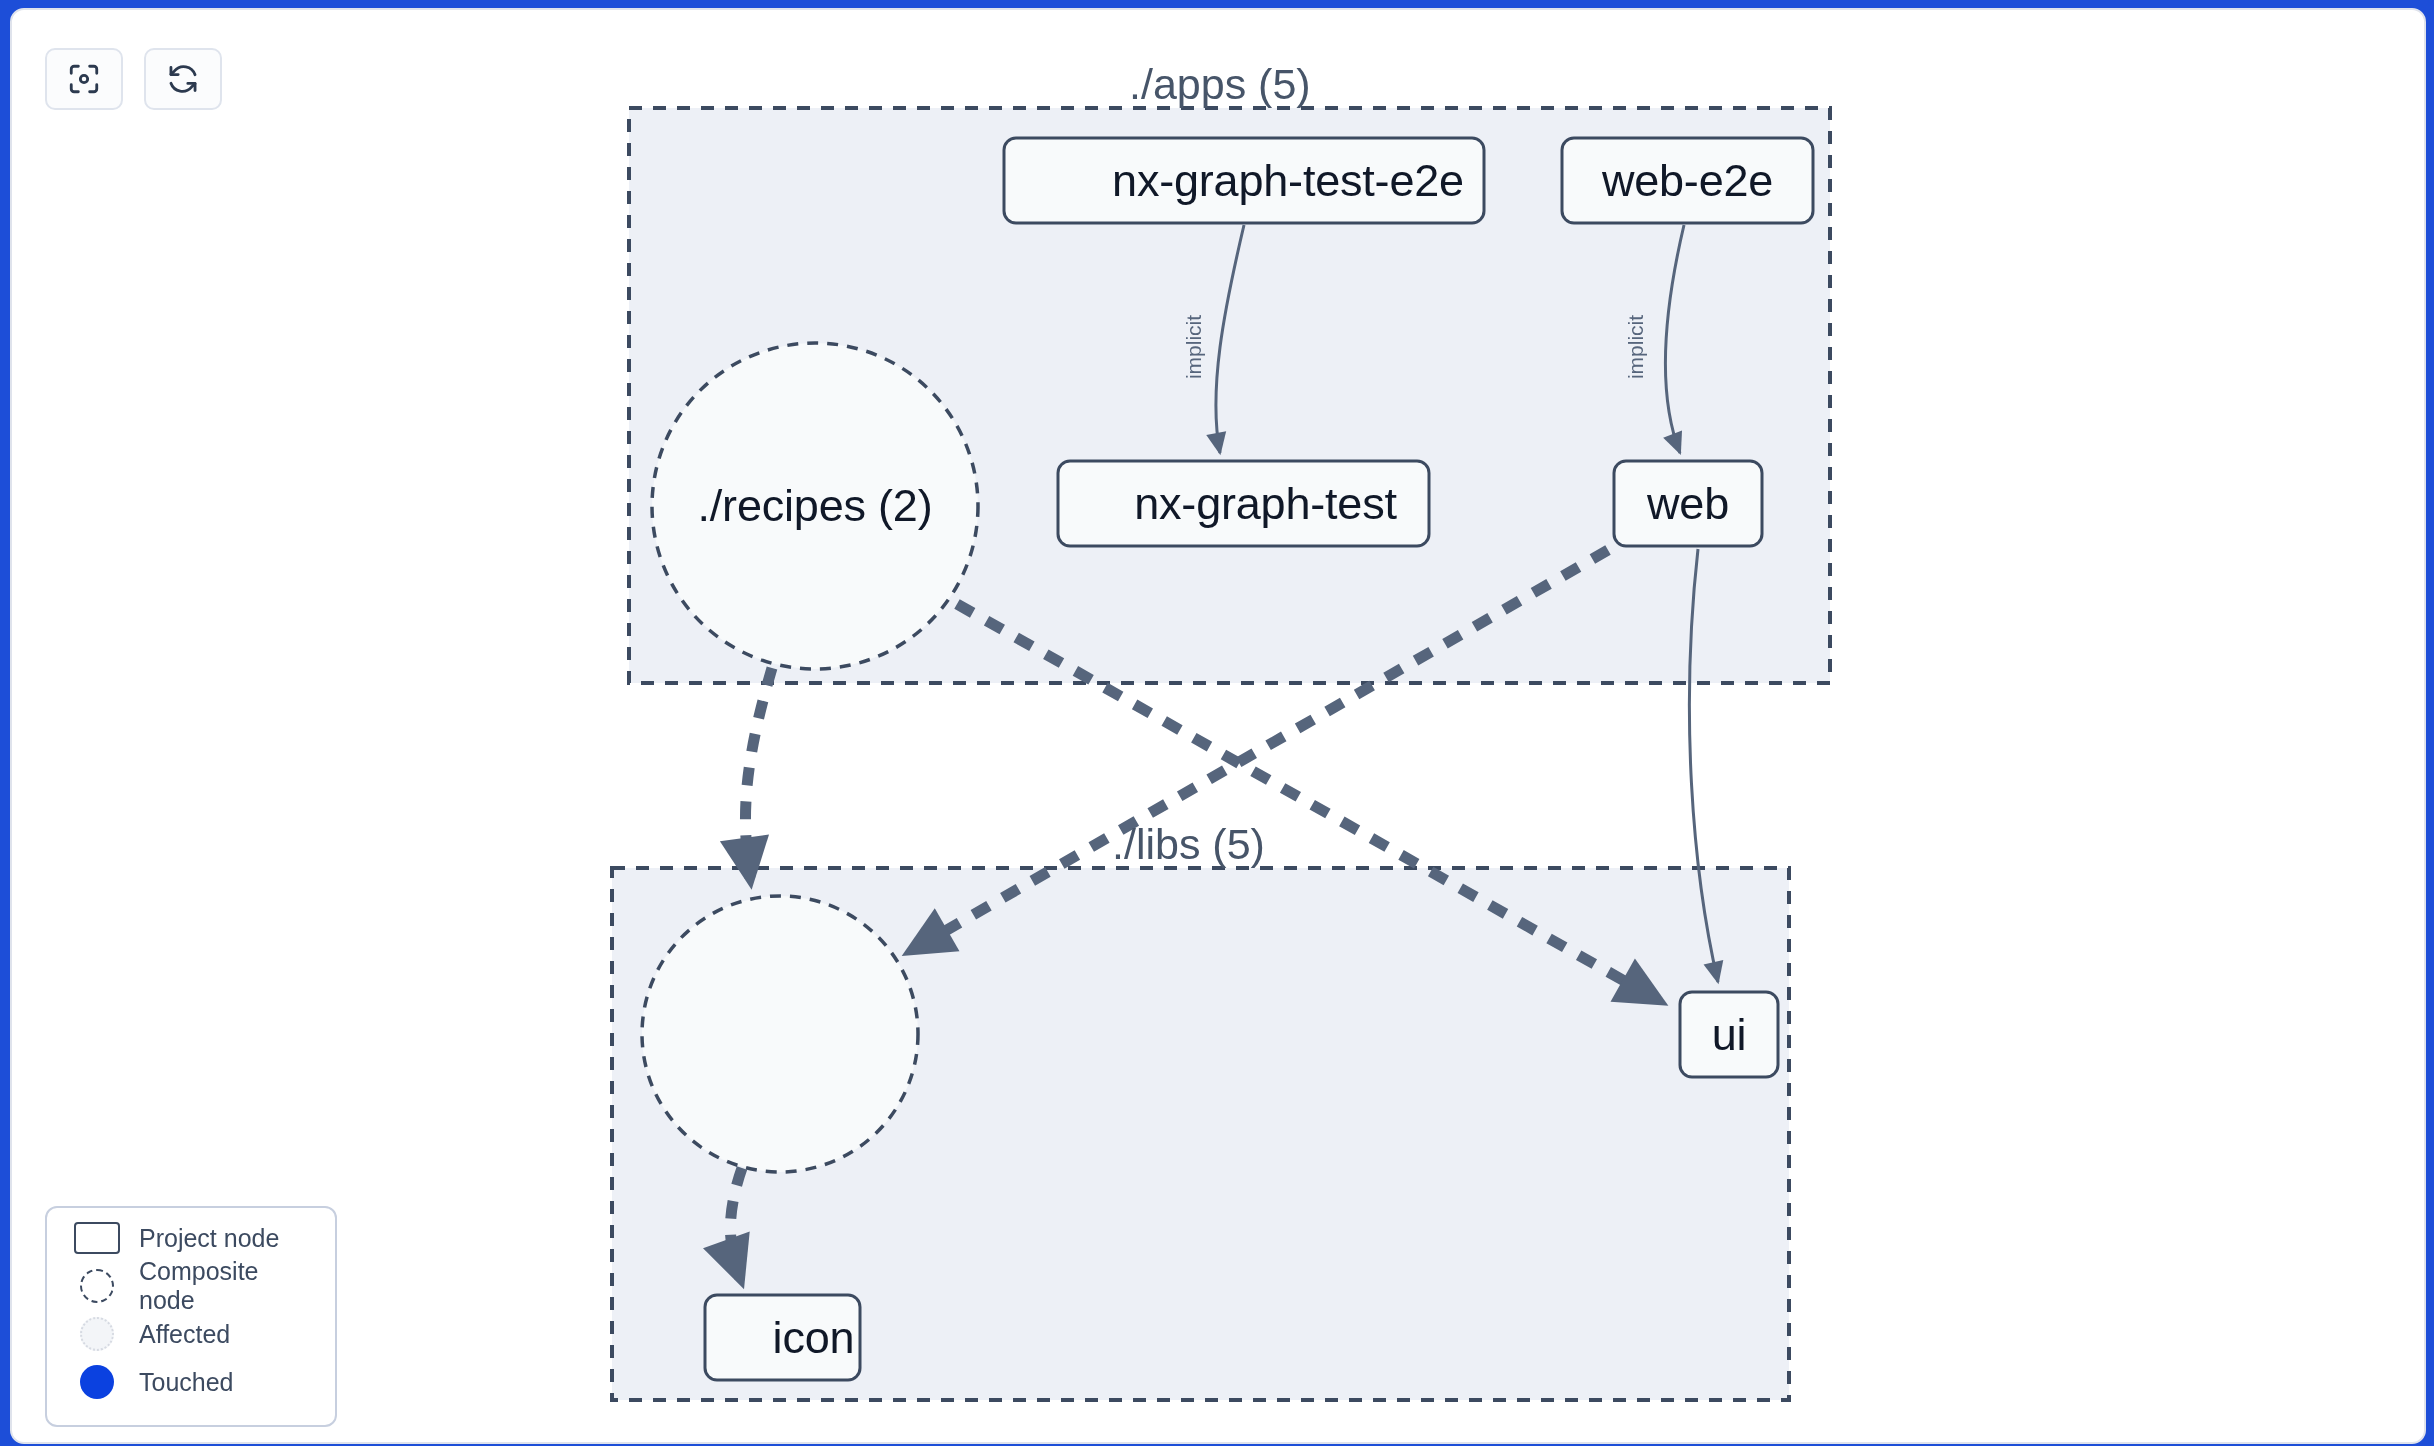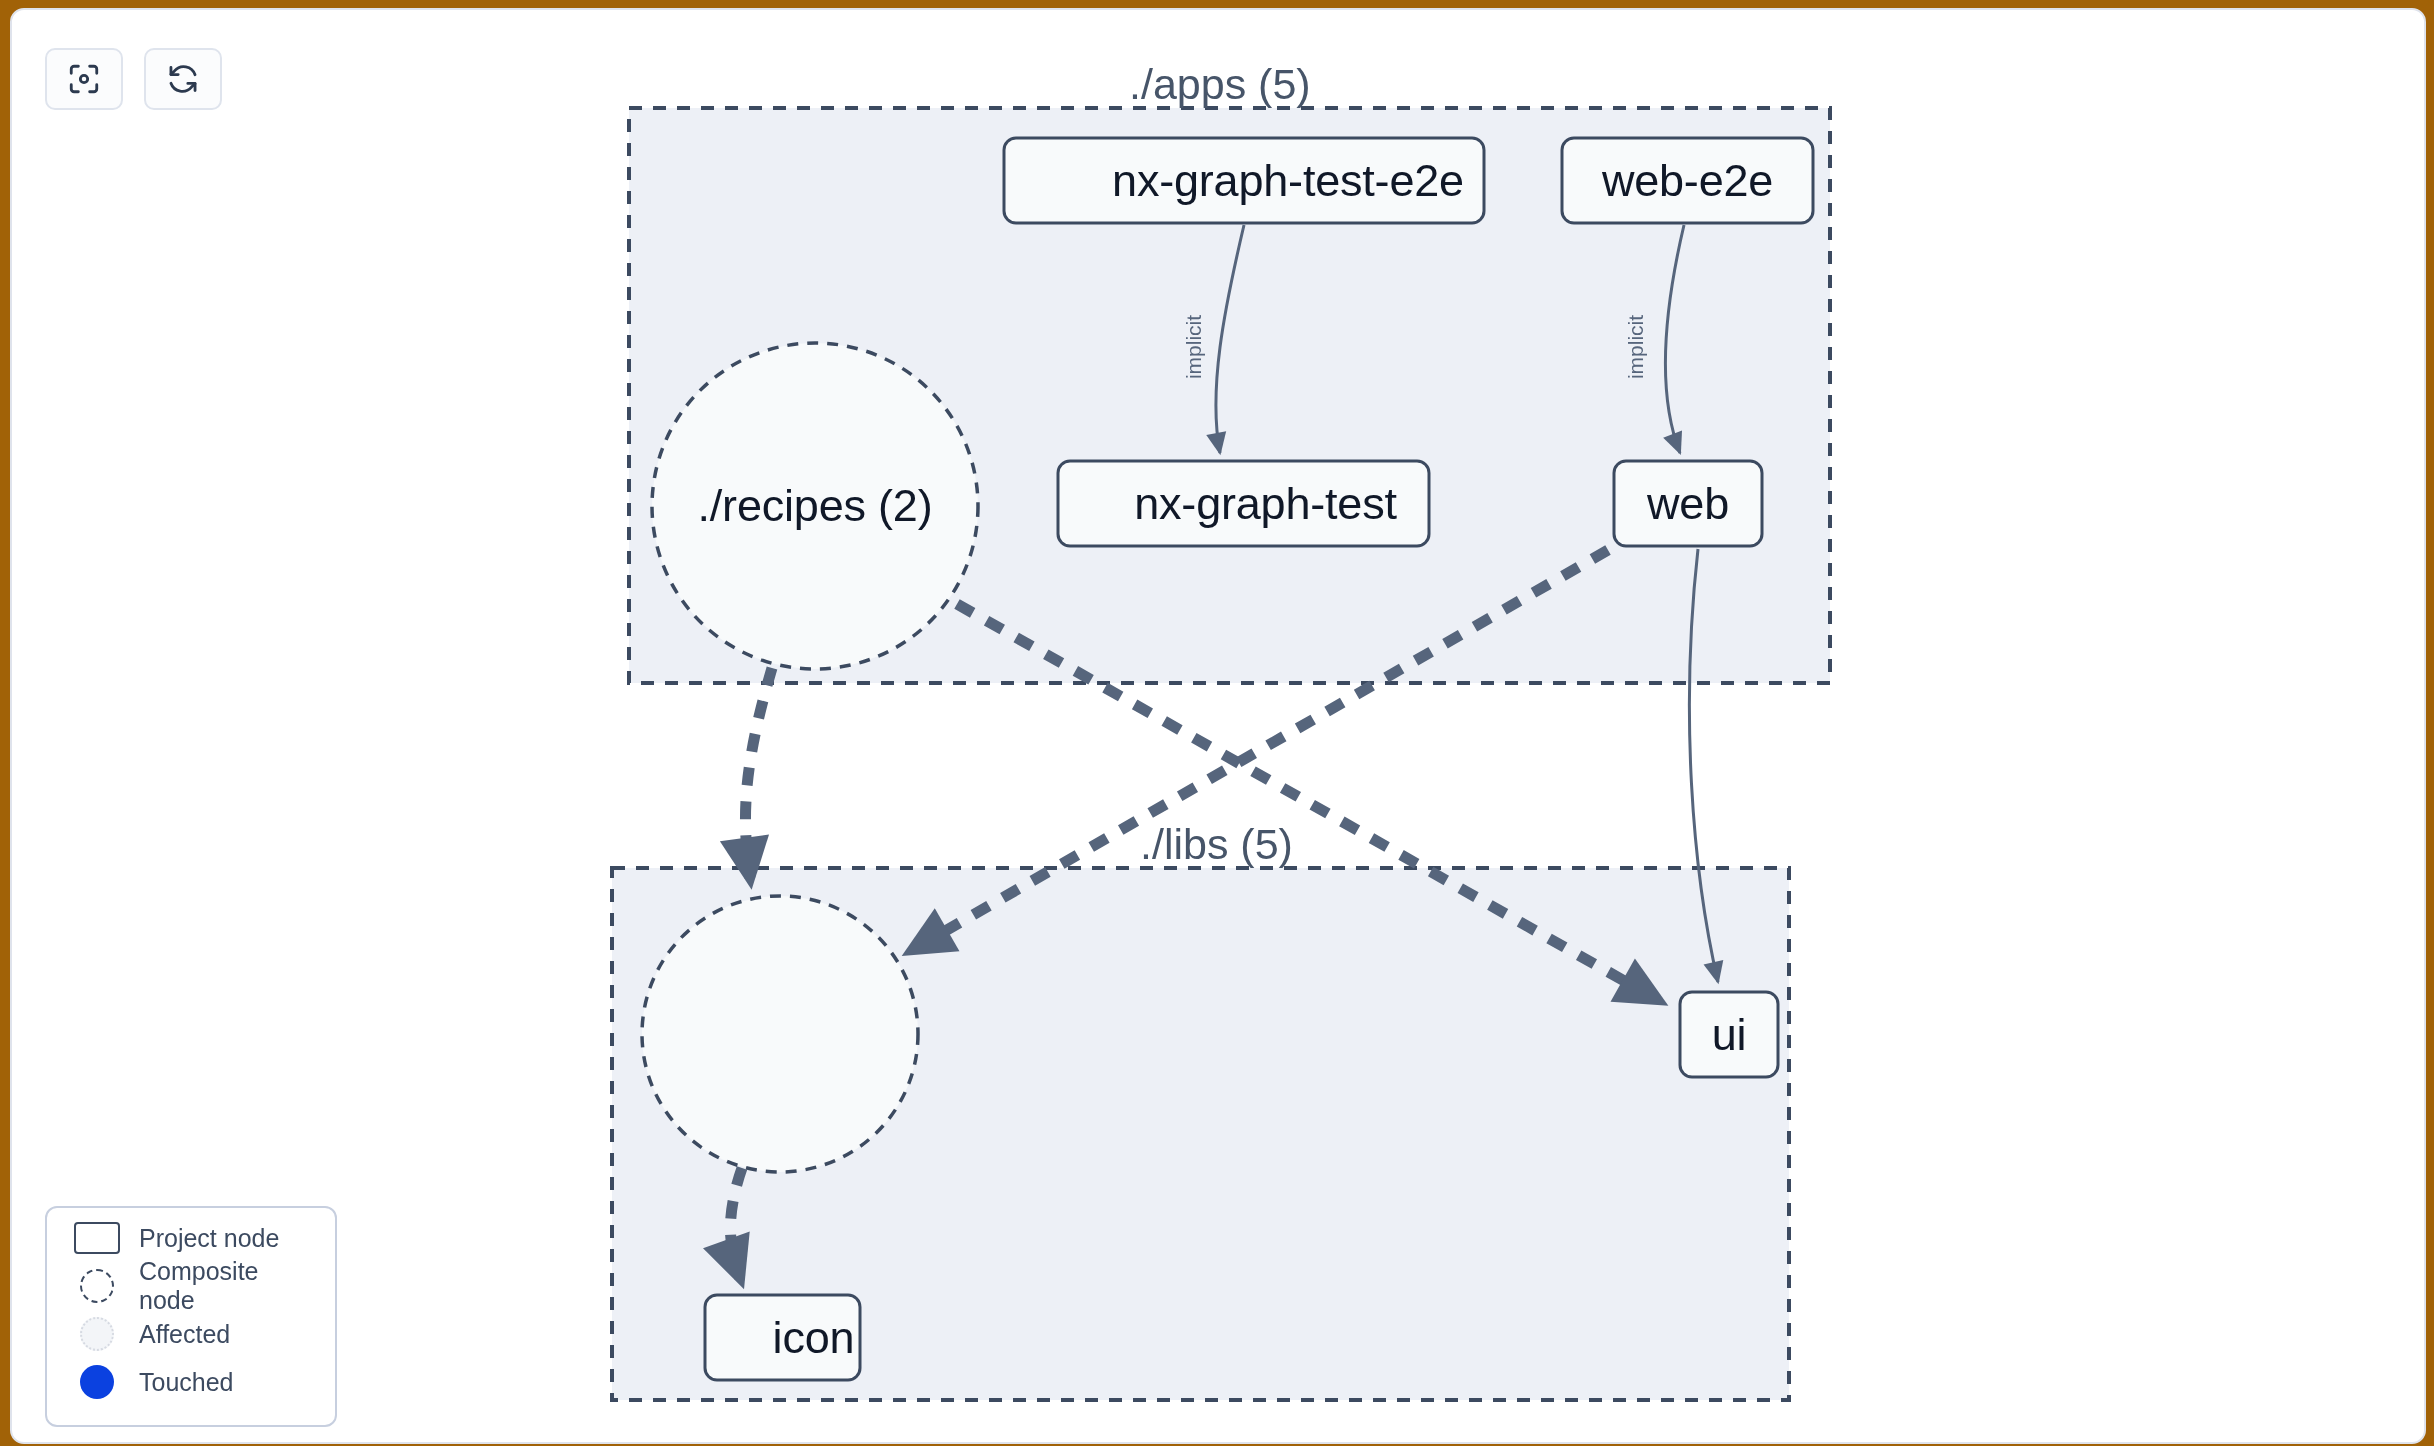--- a/index.html
+++ b/index.html
@@ -8,21 +8,21 @@
     height: 1446px;
     background: #ffffff;
     font-family: "Liberation Sans", sans-serif;
     overflow: hidden;
   }
 
   #app {
     position: relative;
     width: 2434px;
     height: 1446px;
-    background: #a16207;
+    background: #1d4ed8;
   }
 
   
   .canvas-panel {
     position: absolute;
     left: 10px;
     top: 8px;
     width: 2416px;
     height: 1436px;
     background: #ffffff;
@@ -236,21 +236,21 @@
       <g>
         <rect x="1668" y="982" width="98" height="85" rx="12" fill="#f8fafb" stroke="#3c4a60" stroke-width="3"></rect>
       </g>
 
       <g>
         <rect x="693" y="1285" width="155" height="85" rx="12" fill="#f8fafb" stroke="#3c4a60" stroke-width="3"></rect>
       </g>
     </svg>
 
     <div class="group-title" style="left:1117px; top:50px;">./apps (5)</div>
-    <div class="group-title" style="left:1100px; top:810px;margin-left:28px;">./libs (5)</div>
+    <div class="group-title" style="left:1100px; top:810px;">./libs (5)</div>
 
     <div class="node-label" style="left:992px; top:128px; width:568px; height:85px;">nx-graph-test-e2e</div>
     <div class="node-label" style="left:1550px; top:128px; width:251px; height:85px;">web-e2e</div>
     <div class="node-label" style="left:640px; top:453px; width:326px; height:85px;">./recipes (2)</div>
     <div class="node-label" style="left:1046px; top:451px; width:371px; height:85px;padding-left:44px;">nx-graph-test</div>
     <div class="node-label" style="left:1602px; top:451px; width:148px; height:85px;">web</div>
     <div class="node-label" style="left:1668px; top:982px; width:98px; height:85px;">ui</div>
     <div class="node-label" style="left:693px; top:1285px; width:155px; height:85px;margin-left:31px;">icon</div>
 
     <div class="edge-label" style="left:1150px; top:325px; transform: rotate(-90deg);">implicit</div>

